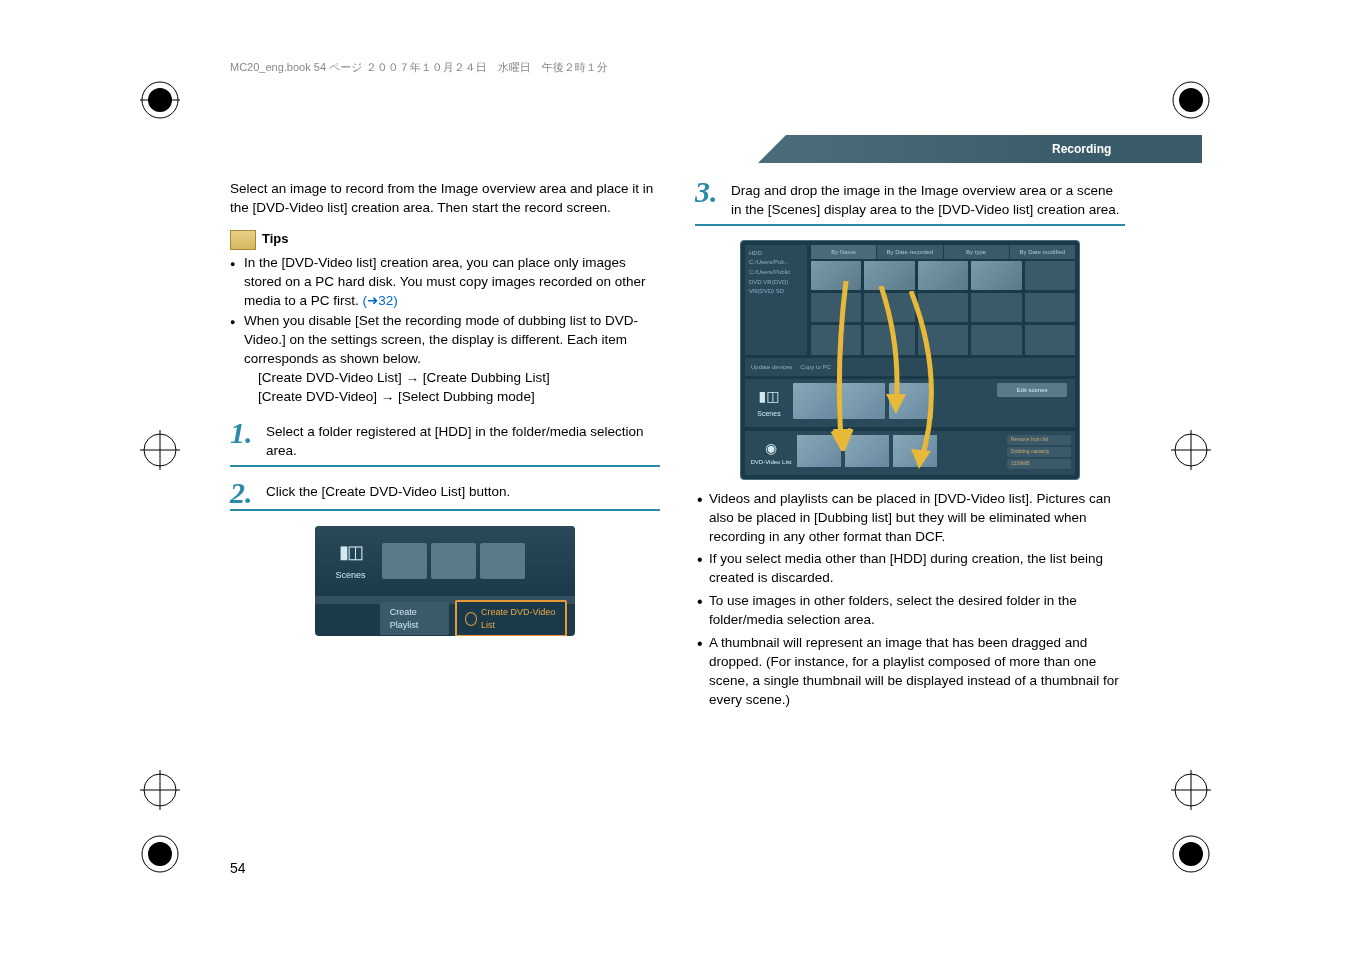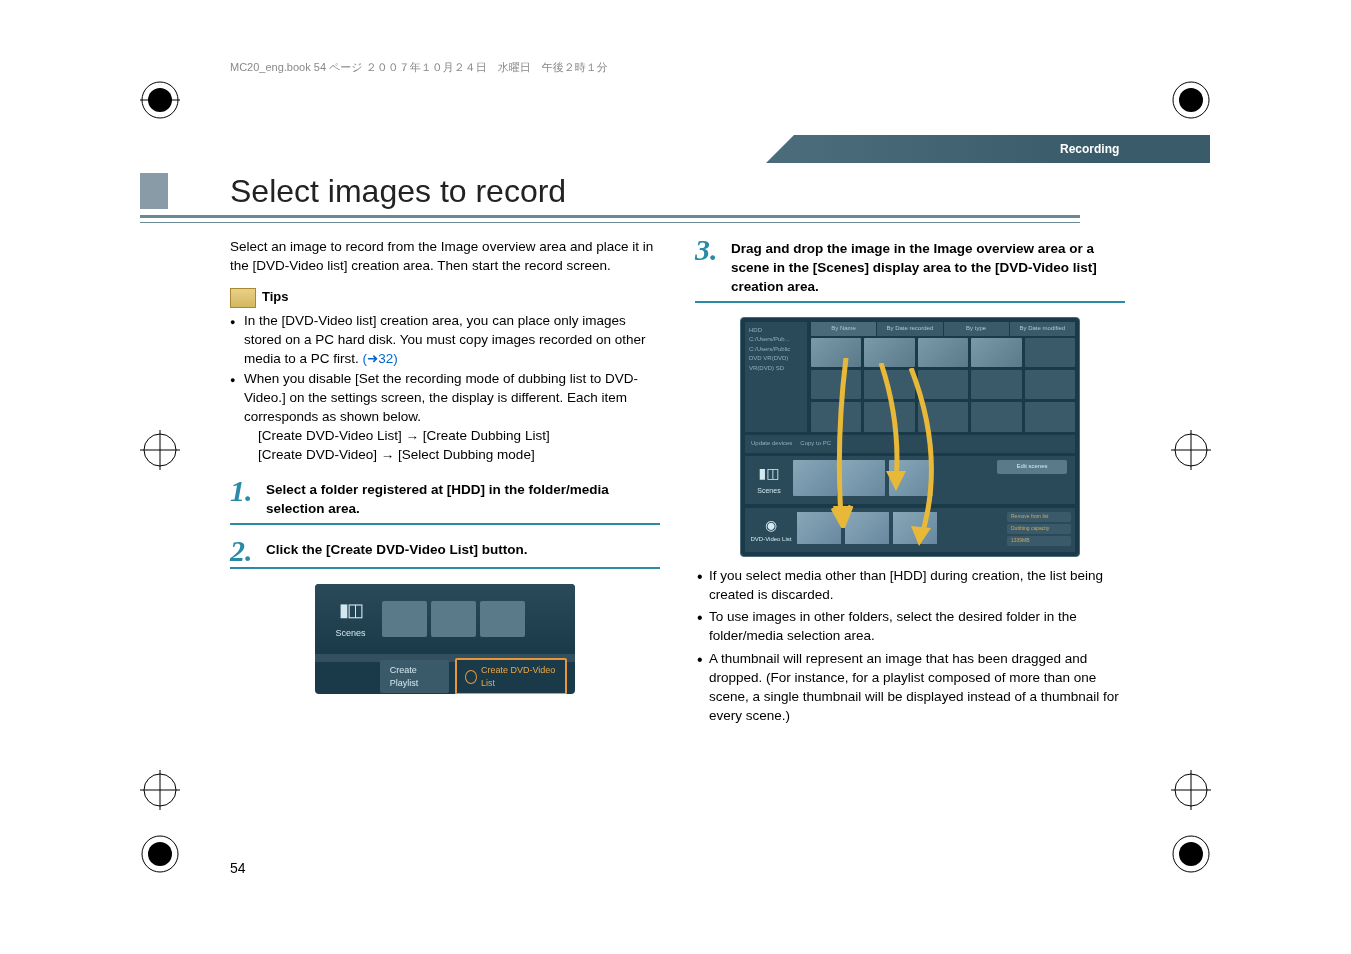--- a/index.html
+++ b/index.html
@@ -34,21 +34,21 @@
       position: relative;
       height: 30px;
       margin-top: 55px;
       width: 100%;
     }
     .header-right {
       background: linear-gradient(to right, #4a6b7a 0%, #3a5b6a 70%);
       height: 28px;
       width: 400px;
       position: absolute;
-      right: 0;
+      right: 8px;
       top: 0;
       display: flex;
       align-items: center;
       justify-content: flex-start;
       padding-left: 250px;
     }
     .header-right::after {
       content: "";
       position: absolute;
       left: -60px;
@@ -156,21 +156,21 @@
     .step-num {
       font-family: Georgia, 'Times New Roman', serif;
       font-style: italic;
       font-size: 30px;
       color: #2a8aa8;
       font-weight: bold;
       line-height: 0.8;
       min-width: 26px;
     }
     .step-text {
-      font-weight: bold;
+      font-weight: normal;
       font-size: 13.5px;
       flex: 1;
       padding-top: 2px;
     }
     .step-underline {
       height: 2px;
       background: #2a8aa8;
       margin-top: 4px;
       width: 100%;
     }
@@ -493,25 +493,20 @@
 
 <div class="page-wrapper">
   <div class="book-info">MC20_eng.book  54 ページ  ２００７年１０月２４日　水曜日　午後２時１分</div>
 
   <div class="header-bar">
     <div class="header-right">
       <span class="header-label">Recording</span>
     </div>
   </div>
 
-  <div class="title-bar">
-    <h1 class="title-text">Select images to record</h1>
-    <div class="title-underline"></div>
-    <div class="title-underline2"></div>
-  </div>
 
   <div class="content">
 
     <div class="col col-left">
       <p class="intro">Select an image to record from the Image overview area and place it in the [DVD-Video list] creation area. Then start the record screen.</p>
 
       <div class="tips-header">
         <span class="tips-icon"></span>
         <span class="tips-label">Tips</span>
       </div>
@@ -642,20 +637,21 @@
           <path d="M 10 0 Q 30 60 25 120" fill="none" stroke="#e8b838" stroke-width="5"></path>
           <path d="M 25 128 L 15 108 L 35 108 Z" fill="#e8b838"></path>
         </svg>
         <svg class="arrow arrow3" viewBox="0 0 50 180">
           <path d="M 10 0 Q 45 90 20 170" fill="none" stroke="#e8b838" stroke-width="5"></path>
           <path d="M 18 178 L 10 158 L 30 160 Z" fill="#e8b838"></path>
         </svg>
       </div>
 
       <ul class="sub-bullets">
+        <li>Videos and playlists can be placed in [DVD-Video list]. Pictures can also be placed in [Dubbing list] but they will be eliminated when recording in any other format than DCF.</li>
         <li>If you select media other than [HDD] during creation, the list being created is discarded.</li>
         <li>To use images in other folders, select the desired folder in the folder/media selection area.</li>
         <li>A thumbnail will represent an image that has been dragged and dropped. (For instance, for a playlist composed of more than one scene, a single thumbnail will be displayed instead of a thumbnail for every scene.)</li>
       </ul>
     </div>
   </div>
 
   <div class="page-num">54</div>
 </div>
 

